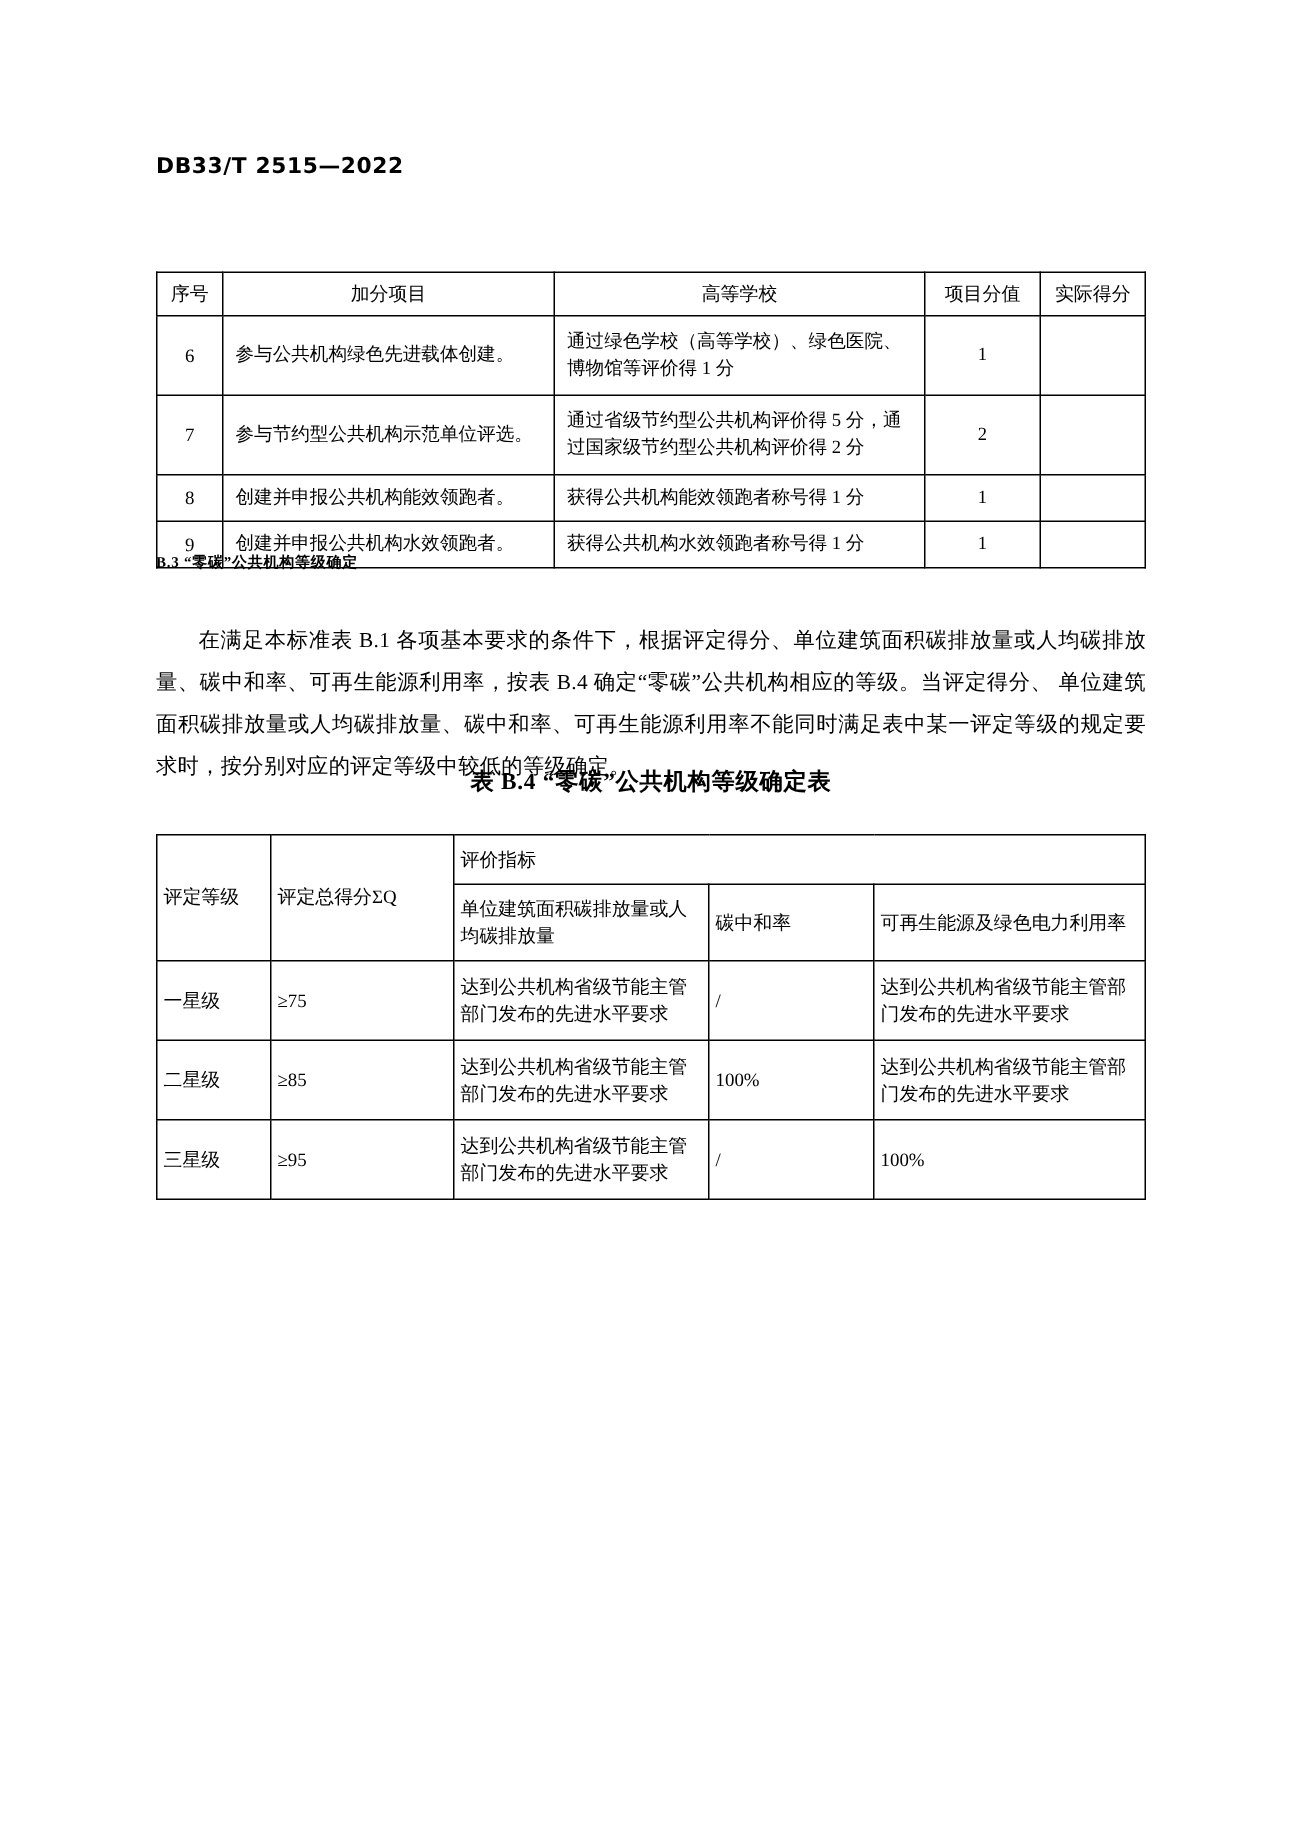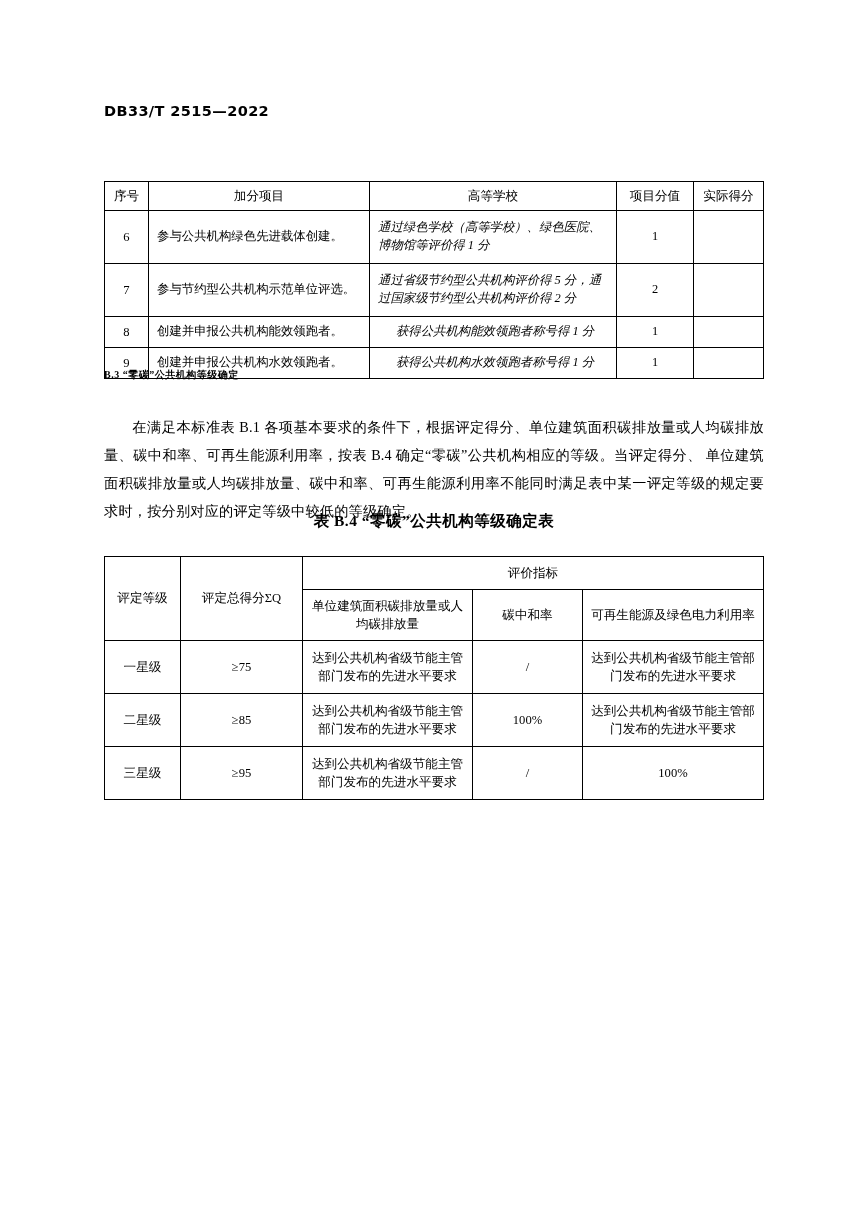--- a/index.html
+++ b/index.html
@@ -62,33 +62,33 @@
     line-height: 1.45;
   }
   table.doc-table td,
   table.doc-table th {
     border: 1px solid #000000;
     padding: 3px 4px;
     vertical-align: middle;
     font-weight: normal;
     word-break: break-all;
   }
-  .c { text-align: center; }
+  .c { text-align: left; }
 
   
   table.doc-table {
     border: 1.6px solid #000;
   }
 
   
   #table-b3 { top: 181px; left: 0; }
   #table-b3 .hdr td { text-align: center; height: 22px; font-size: 12.6px; margin-top: 35px; }
   #table-b3 td.seq { text-align: center; font-size: 12.6px; }
   #table-b3 td.item { padding-left: 8px; }
-  #table-b3 td.method { padding-left: 8px; font-style: italic; }
+  #table-b3 td.method { padding-left: 8px; }
   #table-b3 td.score { text-align: center; }
   #table-b3 td.actual { }
   #table-b3 tr.tall td { height: 46px; }
   #table-b3 tr.short td { height: 24px; }
 
   
   .sec-heading {
     position: absolute;
     left: 0;
     top: 368px;

